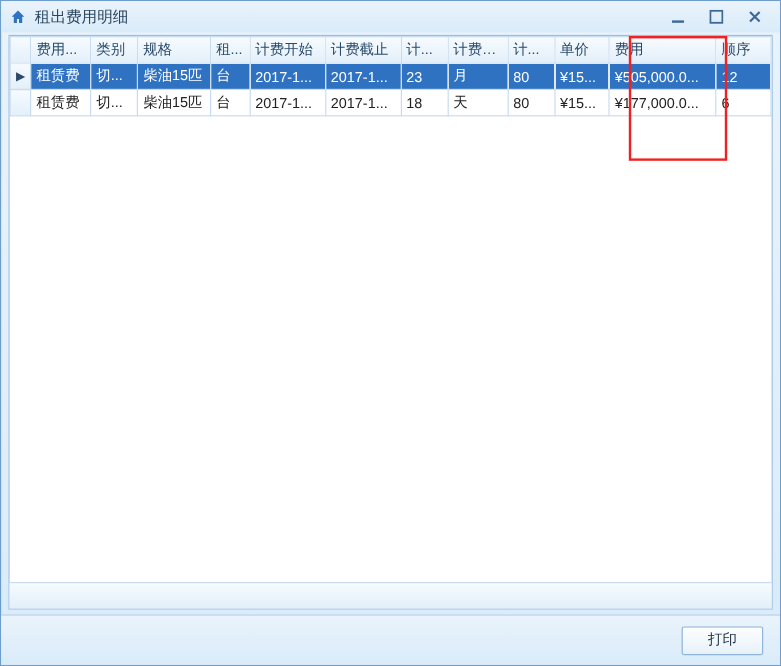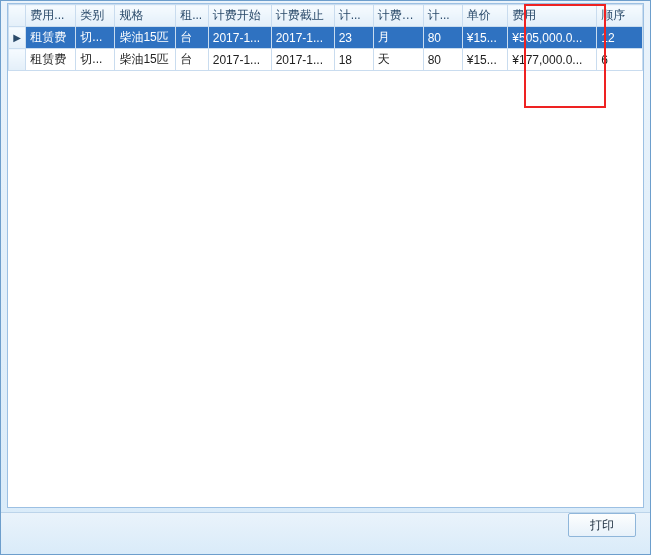--- a/index.html
+++ b/index.html
@@ -37,21 +37,21 @@
     width: 22px; height: 16px; display: inline-flex;
     align-items: center; justify-content: center;
     color: #3b6a9a; cursor: pointer;
   }
   .content {
     flex: 1;
     margin: 2px 6px 4px 6px;
     border: 1px solid #9cc0e3;
     background: #fff;
     display: flex;
-    flex-direction: row;
+    flex-direction: column;
     position: relative;
   }
   .grid-wrap {
     flex: 1;
     overflow: hidden;
     position: relative;
   }
   table.grid {
     border-collapse: collapse;
     width: 100%;
@@ -89,20 +89,21 @@
   .num { text-align: right; }
   .status-strip {
     height: 22px;
     border-top: 1px solid #c9dcef;
     margin: 0;
     background: linear-gradient(#f6fbff, #e3eff9);
   }
   .footer {
     height: 42px;
     display: flex;
+    align-items: center;
     justify-content: flex-end;
     gap: 12px;
     padding: 0 14px;
     background: linear-gradient(#eaf3fb, #d9ebf9);
     border-top: 1px solid #bcd4ea;
   }
   .btn {
     min-width: 68px;
     height: 24px;
     border: 1px solid #8fb6da;
@@ -134,20 +135,45 @@
   col.c-ord  { width: 42px; }
   .row-pointer {
     font-size: 10px; color: #2a4a6a;
   }
 </style>
 </head>
 <body>
 
 <div class="window">
 
+  <div class="titlebar">
+    <span class="app-icon">
+      <svg width="14" height="14" viewBox="0 0 16 16">
+          <path d="M8 2 L14 8 L12 8 L12 14 L9 14 L9 10 L7 10 L7 14 L4 14 L4 8 L2 8 Z" fill="#2f72c1"></path>
+        </svg>
+    </span>
+    <span class="title">租出费用明细</span>
+    <div class="win-controls">
+      <span class="win-btn">
+        <svg width="12" height="12" viewBox="0 0 12 12">
+            <rect x="1" y="9" width="10" height="2" fill="#3b6a9a"></rect>
+          </svg>
+      </span>
+      <span class="win-btn">
+        <svg width="12" height="12" viewBox="0 0 12 12">
+            <rect x="1" y="1" width="10" height="10" fill="none" stroke="#3b6a9a" stroke-width="1.5"></rect>
+          </svg>
+      </span>
+      <span class="win-btn">
+        <svg width="12" height="12" viewBox="0 0 12 12">
+            <path d="M2 2 L10 10 M10 2 L2 10" stroke="#3b6a9a" stroke-width="1.8"></path>
+          </svg>
+      </span>
+    </div>
+  </div>
 
   <div class="content">
     <div class="grid-wrap">
       <table class="grid">
         <colgroup>
           <col class="c-sel">
             <col class="c-fee">
             <col class="c-type">
             <col class="c-spec">
           <col class="c-unit">

